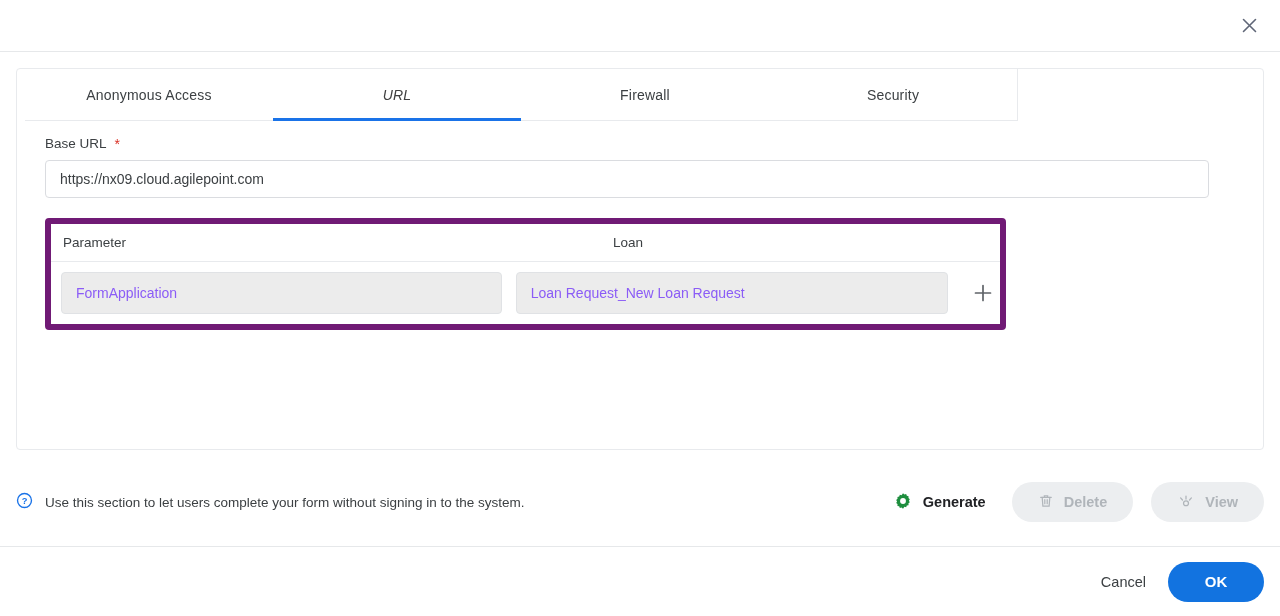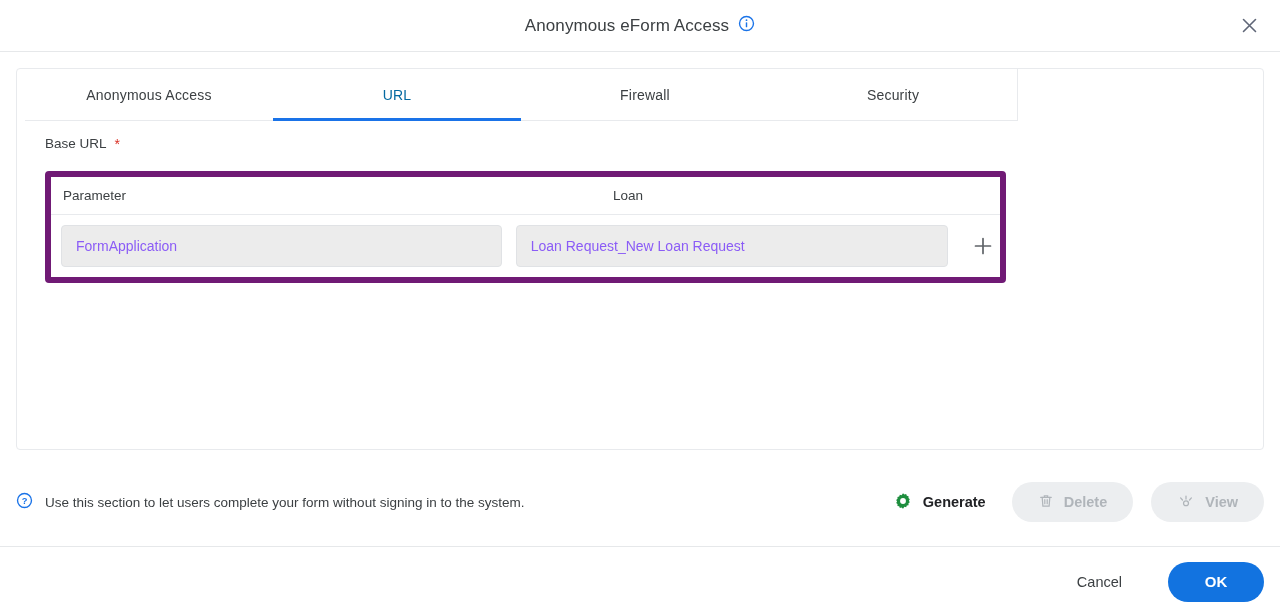--- a/index.html
+++ b/index.html
@@ -76,21 +76,21 @@
     flex: 1;
     display: flex;
     align-items: center;
     justify-content: center;
     font-size: 14px;
     color: #3c4043;
     cursor: pointer;
     position: relative;
     letter-spacing: .2px;
   }
-  .tab.active { color: #0369a1; }
+  .tab.active { color: #404040; font-style: italic; }
   .tab.active::after {
     content: "";
     position: absolute;
     left: 0; right: 0; bottom: -1px;
     height: 3px;
     background: #1a73e8;
   }
 
   .panel-body { padding: 14px 20px 0 20px; }
 
@@ -227,21 +227,21 @@
     background: #e6e8ea;
   }
   .bottom-bar {
     position: absolute;
     left: 0; right: 0;
     top: 547px;
     height: 69px;
     display: flex;
     align-items: center;
     justify-content: flex-end;
-    gap: 28px;
+    gap: 4px;
     padding-right: 16px;
   }
   .cancel-btn {
     background: transparent;
     border: none;
     font-size: 14.5px;
     color: #3c4043;
     cursor: pointer;
     padding: 9px 18px;
     border-radius: 20px;
@@ -259,30 +259,20 @@
     cursor: pointer;
     font-family: "Liberation Sans", sans-serif;
   }
 </style>
 </head>
 <body>
 
 <div class="dialog">
 
   <div class="dlg-header">
-    <div class="dlg-title-wrap">
-      <span class="dlg-title">Anonymous eForm Access</span>
-      <span class="info-icon">
-        <svg width="17" height="17" viewBox="0 0 20 20">
-          <circle cx="10" cy="10" r="8.2" fill="none" stroke="#1a73e8" stroke-width="1.6"></circle>
-          <circle cx="10" cy="6.1" r="1.05" fill="#1a73e8"></circle>
-          <rect x="9.15" y="8.4" width="1.7" height="6.1" rx=".8" fill="#1a73e8"></rect>
-        </svg>
-      </span>
-    </div>
     <div class="close-btn">
       <svg width="15" height="15" viewBox="0 0 16 16">
         <path d="M1.6 1.6 L14.4 14.4 M14.4 1.6 L1.6 14.4" stroke="#5f6677" stroke-width="1.7" stroke-linecap="round"></path>
       </svg>
     </div>
   </div>
 
   <div class="panel">
 
     <div class="tabstrip">
@@ -300,20 +290,21 @@
       </div>
     </div>
 
     <div class="panel-body">
 
       <div class="field-label">
         <span>Base URL</span>
         <span class="req-star">*</span>
       </div>
 
+      <input class="url-input" type="text" value="https://nx09.cloud.agilepoint.com" style="">
 
       <div class="param-table">
         <div class="thead">
           <div class="th param">Parameter</div>
           <div class="th value">Loan</div>
         </div>
         <div class="trow">
           <input class="cell-input param" type="text" value="FormApplication" style="">
           <input class="cell-input value" type="text" value="Loan Request_New Loan Request" style="">
           <div class="add-btn">

